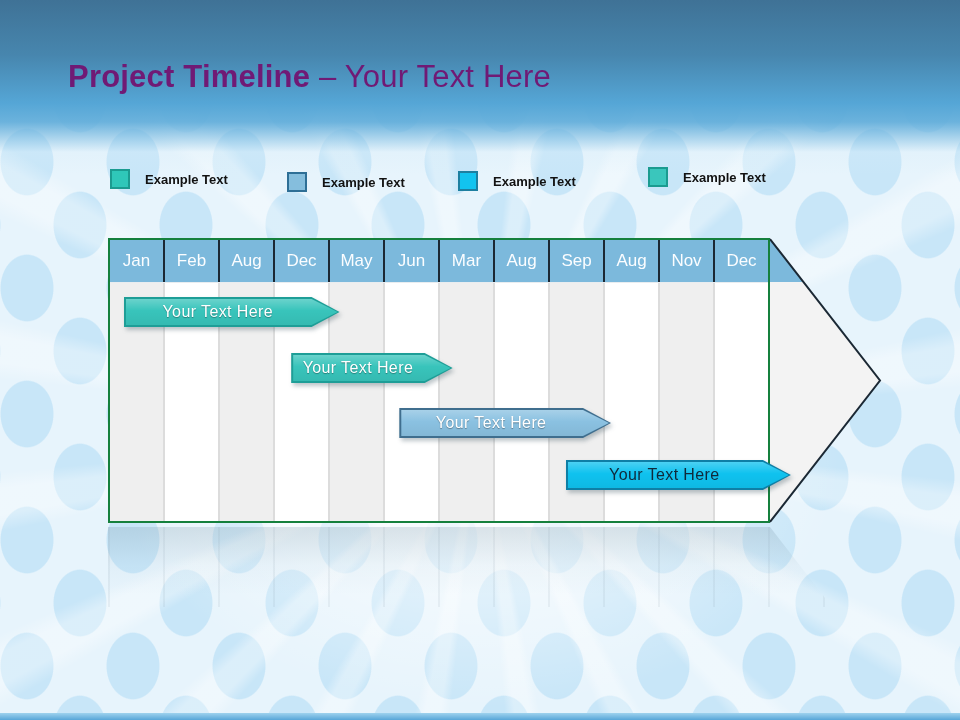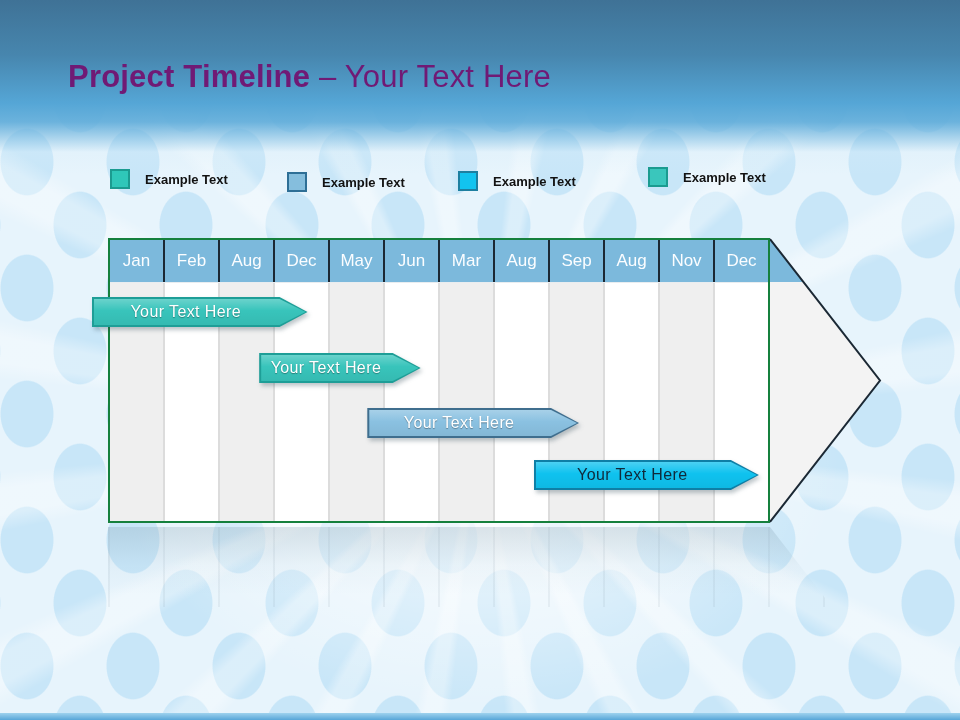--- a/index.html
+++ b/index.html
@@ -46,21 +46,21 @@
   .month-cell:last-child{border-right:none;}
   .tl-body{display:flex;height:239px;border-top:1px solid #E9EDF0;box-sizing:border-box;}
   .body-col{flex:1;border-right:2px solid #DCDCDC;box-sizing:border-box;background:#FFFFFF;}
   .body-col:nth-child(odd){background:#EFEFEF;}
   .body-col:last-child{border-right:none;}
 
   
   .arrow-head{position:absolute;left:770px;top:238px;width:112px;height:285px;}
 
   
-  .bars-layer{position:absolute;left:92px;top:238px;width:774px;height:285px;pointer-events:none;padding-left:46px;}
+  .bars-layer{position:absolute;left:124px;top:238px;width:774px;height:285px;pointer-events:none;padding-left:46px;}
   .bar-wrap{position:absolute;height:30px;filter:drop-shadow(2px 3px 2px rgba(40,65,80,0.30));}
   .bar-border{width:100%;height:100%;
     clip-path:polygon(0 0,calc(100% - 28px) 0,100% 50%,calc(100% - 28px) 100%,0 100%);}
   .bar-fill{position:absolute;inset:2px;display:flex;align-items:center;
     clip-path:polygon(0 0,calc(100% - 26px) 0,100% 50%,calc(100% - 26px) 100%,0 100%);
     background-image:linear-gradient(180deg,rgba(255,255,255,0.25),rgba(255,255,255,0) 45%,rgba(0,0,0,0.05));}
   .bar-label{flex:1;text-align:center;font-size:16px;letter-spacing:0.4px;white-space:nowrap;}
   .bar-label.lite{text-shadow:0 1px 1px rgba(0,0,0,0.35);}
 
   

